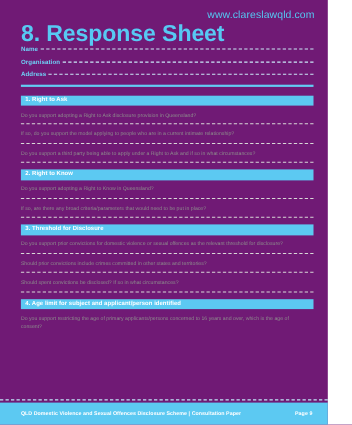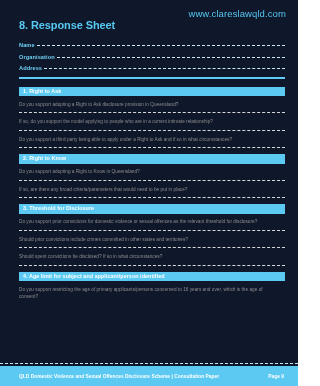--- a/index.html
+++ b/index.html
@@ -11,38 +11,38 @@
     width: 298px;
     height: 386px;
     font-family: "Liberation Sans", sans-serif;
     position: relative;
     overflow: hidden;
   }
   .page {
     width: 298px;
     height: 386px;
     position: relative;
-    background: #0f172a;
+    background: #701a75;
     box-sizing: border-box;
   }
   .site-url {
     position: absolute;
     top: 8px;
     right: 12px;
     color: #55c7f2;
     font-size: 9.5px;
     letter-spacing: 0.1px;
     font-weight: 400;
   }
   .page-title {
     position: absolute;
     top: 19px;
     left: 19px;
     color: #57c9f3;
-    font-size: 11px;
+    font-size: 21px;
     font-weight: bold;
     letter-spacing: -0.1px;
   }
   .content {
     position: absolute;
     left: 19px;
     right: 13px;
     top: 42px;
   }
   .field-row {

